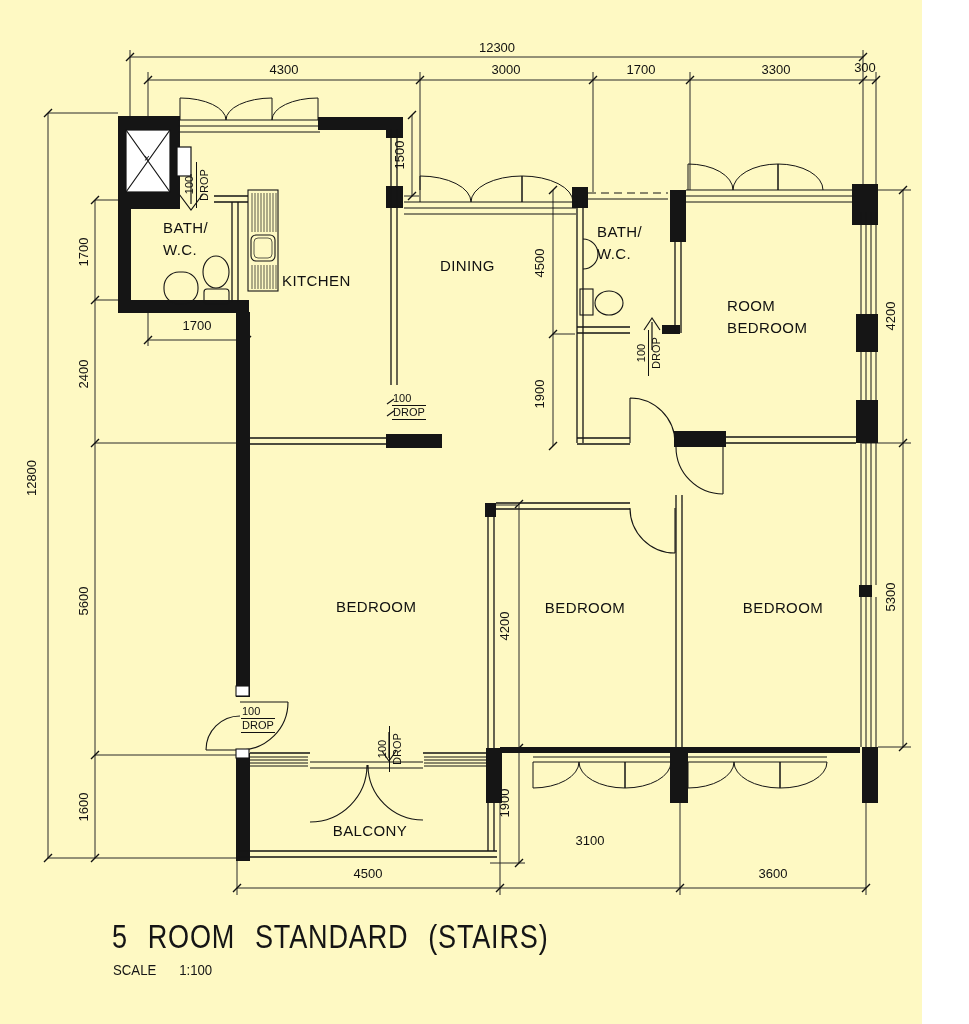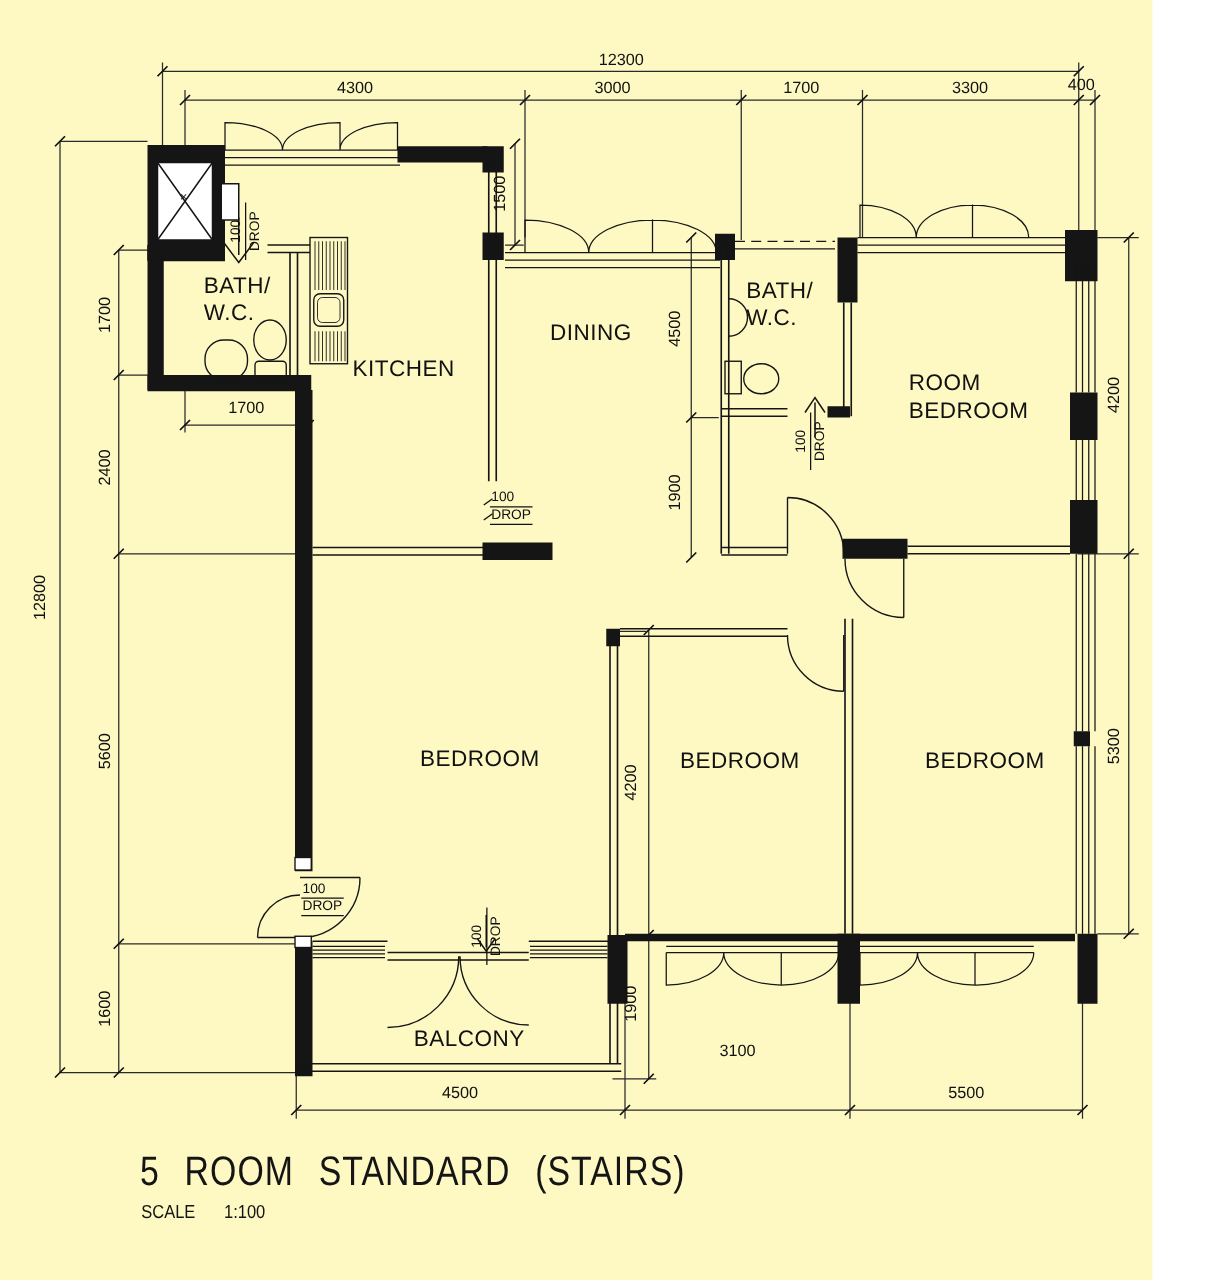--- a/index.html
+++ b/index.html
@@ -2,21 +2,21 @@
 <html><head>
 <meta charset="utf-8">
 <style>
   html,body{margin:0;padding:0;background:#ffffff;}
   .canvas{position:relative;width:922px;height:1024px;background:#fef9c3;overflow:hidden;
           font-family:"Liberation Sans",sans-serif;color:#151515;}
   svg{position:absolute;left:0;top:0;}
   .lbl{position:absolute;font-size:13px;color:#111;white-space:nowrap;}
   .c{text-align:center;}
   .dimv{width:60px;height:16px;transform:rotate(-90deg);text-align:center;}
-  .room{position:absolute;font-size:18px;letter-spacing:.4px;color:#111;white-space:nowrap;line-height:22px;}
+  .room{position:absolute;font-size:15px;letter-spacing:.4px;color:#111;white-space:nowrap;line-height:22px;}
   .room span{display:block;}
   .drop-h{position:absolute;font-size:11px;line-height:13px;color:#111;}
   .drop-h span{display:block;border-bottom:1px solid #111;padding:0 1px;}
   .drop-v{position:absolute;width:46px;height:30px;transform:rotate(-90deg);
           font-size:11px;line-height:14px;text-align:center;color:#111;}
   .drop-v .a{display:block;border-bottom:1px solid #111;}
   .drop-v .b{display:block;}
   .title{position:absolute;left:112px;top:918px;font-size:33px;letter-spacing:1px;
          word-spacing:14px;transform:scaleX(.82);transform-origin:left top;white-space:nowrap;}
   .scaleline{position:absolute;left:113px;top:961px;font-size:15px;transform:scaleX(.88);
@@ -153,50 +153,50 @@
     <rect x="248" y="190" width="30" height="101"></rect>
     <path d="M252,193 V232 M255,193 V232 M258,193 V232 M261,193 V232 M264,193 V232 M267,193 V232 M270,193 V232 M273,193 V232 M276,193 V232" stroke-width=".7"></path>
     <rect x="251" y="235" width="24" height="26" rx="5"></rect>
     <rect x="254" y="238" width="18" height="20" rx="4" stroke-width=".7"></rect>
     <path d="M252,265 V289 M255,265 V289 M258,265 V289 M261,265 V289 M264,265 V289 M267,265 V289 M270,265 V289 M273,265 V289 M276,265 V289" stroke-width=".7"></path>
   </g>
 </svg>
 
 <div class="lbl c" style="left:457px;top:40px;width:80px;">12300</div>
 <div class="lbl c" style="left:254px;top:62px;width:60px;">4300</div>
-<div class="lbl c" style="left:460px;top:62px;width:60px;text-align:center;">3000</div>
+<div class="lbl c" style="left:476px;top:62px;width:60px;text-align:center;">3000</div>
 <div class="lbl c" style="left:611px;top:62px;width:60px;">1700</div>
 <div class="lbl c" style="left:746px;top:62px;width:60px;">3300</div>
-<div class="lbl c" style="left:841px;top:60px;width:48px;">400</div>
+<div class="lbl c" style="left:841px;top:60px;width:48px;">300</div>
 
 <div class="lbl dimv" style="left:2px;top:470px;">12800</div>
 <div class="lbl dimv" style="left:54px;top:244px;">1700</div>
 <div class="lbl dimv" style="left:54px;top:366px;">2400</div>
 <div class="lbl dimv" style="left:54px;top:593px;">5600</div>
 <div class="lbl dimv" style="left:54px;top:799px;">1600</div>
 
 <div class="lbl dimv" style="left:861px;top:308px;">4200</div>
 <div class="lbl dimv" style="left:861px;top:589px;">5300</div>
 
 <div class="lbl c" style="left:338px;top:866px;width:60px;">4500</div>
 <div class="lbl c" style="left:560px;top:833px;width:60px;">3100</div>
-<div class="lbl c" style="left:743px;top:866px;width:60px;">5500</div>
+<div class="lbl c" style="left:743px;top:866px;width:60px;">3600</div>
 
 <div class="lbl c" style="left:167px;top:318px;width:60px;">1700</div>
 <div class="lbl dimv" style="left:370px;top:147px;">1500</div>
 <div class="lbl dimv" style="left:510px;top:255px;">4500</div>
 <div class="lbl dimv" style="left:510px;top:386px;">1900</div>
 <div class="lbl dimv" style="left:475px;top:618px;">4200</div>
 <div class="lbl dimv" style="left:475px;top:795px;">1900</div>
 
 <div class="room" style="left:163px;top:217px;">
   <span>BATH/</span>
       <span>W.C.</span>
 </div>
-<div class="room" style="left:282px;top:284px;">KITCHEN</div>
+<div class="room" style="left:282px;top:270px;">KITCHEN</div>
 <div class="room" style="left:440px;top:255px;">DINING</div>
 <div class="room" style="left:597px;top:221px;">
   <span>BATH/</span>
       <span>W.C.</span>
 </div>
 <div class="room" style="left:727px;top:295px;">
   <span>ROOM</span>
       <span>BEDROOM</span>
 </div>
 <div class="room" style="left:336px;top:596px;">BEDROOM</div>

